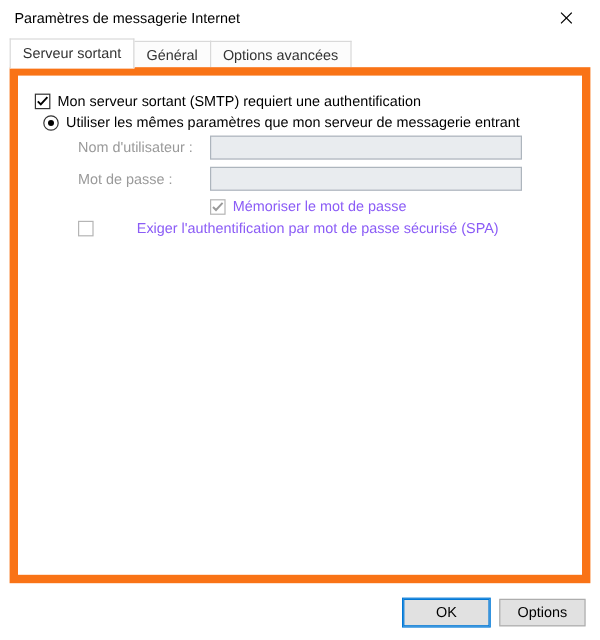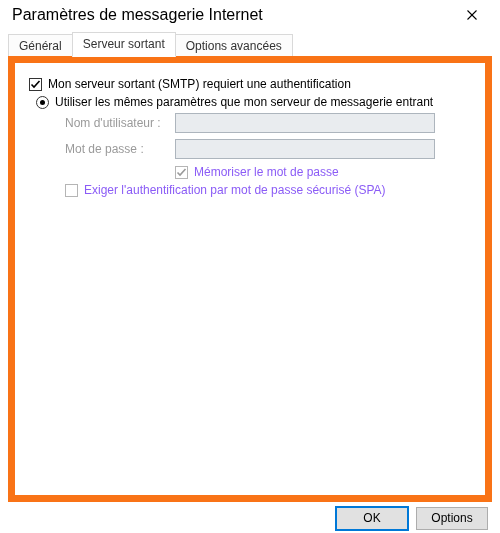--- a/index.html
+++ b/index.html
@@ -1,65 +1,65 @@
 <!DOCTYPE html>
 <html><head>
 <meta charset="utf-8">
 <style>
   * { box-sizing: border-box; font-family: "Segoe UI", Tahoma, sans-serif; font-size: 12px; }
   body { margin: 0; background: #fff; width: 500px; height: 533px; overflow: hidden; color: #000; }
   .dialog { width: 500px; height: 533px; display: flex; flex-direction: column; }
   .titlebar { height: 30px; display: flex; align-items: center; padding: 0 8px 0 12px; }
-  .title-text { flex: 1; font-size: 16px; }
+  .title-text { flex: 1; font-size: 12px; }
   .close-btn { width: 40px; height: 28px; display: flex; align-items: center; justify-content: center; cursor: default; }
   .tabs-row { display: flex; align-items: flex-end; padding: 2px 8px 0 8px; position: relative; }
   .tab { padding: 4px 10px 5px 10px; border: 1px solid #d9d9d9; border-bottom: none; background: #fff; margin-right: -1px; position: relative; cursor: default; color: #333; }
   .tab.inactive { top: 1px; background: #fcfcfc; }
   .tab.active { background: #fff; z-index: 2; border-bottom: 1px solid #fff; }
   .panel-wrap { flex: 1; margin: 0 8px 0 8px; border: 7px solid #f97316; background: #fff; position: relative; top: -1px; z-index: 1; }
   .panel { padding: 14px 14px; }
   .row { display: flex; align-items: center; margin-bottom: 4px; }
   .chk, .rdo { width: 13px; height: 13px; border: 1px solid #333; margin-right: 6px; flex-shrink: 0; display: flex; align-items: center; justify-content: center; background: #fff; }
   .rdo { border-radius: 50%; }
   .rdo .dot { width: 5px; height: 5px; border-radius: 50%; background: #000; }
   .chk.disabled, .rdo.disabled { border-color: #b5b5b5; }
   .indent1 { margin-left: 7px; }
   .indent2 { margin-left: 36px; }
-  .indent2b { margin-left: 36px; }
+  .indent2b { margin-left: 36px; gap: 30px; }
   .lbl-disabled { color: #8b5cf6; }
   .form-row { display: flex; align-items: center; margin-bottom: 6px; }
   .form-label { width: 110px; text-align: left; color: #9a9a9a; padding-right: 10px; }
   .form-input { flex: 1; height: 20px; max-width: 260px; background: #e9ecef; border: 1px solid #adb5bd; }
   .spacer-input { width: 110px; flex-shrink:0; }
-  .buttons { height: 30px; display: flex; justify-content: flex-end; align-items: center; padding: 0 12px; }
+  .buttons { height: 46px; display: flex; justify-content: flex-end; align-items: center; padding: 0 12px; }
   .btn { min-width: 72px; height: 23px; background: #e1e1e1; border: 1px solid #adadad; margin-left: 8px; display: flex; align-items: center; justify-content: center; cursor: default; }
   .btn.default { border: 1px solid #0078d7; outline: 1px solid #0078d7; }
   svg { display:block; }
 </style>
 </head>
 <body>
 
 <div class="dialog">
 
   <div class="titlebar">
     <span class="title-text">Paramètres de messagerie Internet</span>
     <div class="close-btn">
       <svg width="10" height="10" viewBox="0 0 10 10">
         <line x1="0.5" y1="0.5" x2="9.5" y2="9.5" stroke="#000" stroke-width="1.1"></line>
         <line x1="9.5" y1="0.5" x2="0.5" y2="9.5" stroke="#000" stroke-width="1.1"></line>
       </svg>
     </div>
   </div>
 
   <div class="tabs-row">
+    <div class="tab active">
+      <span>Serveur sortant</span>
+    </div>
     <div class="tab inactive">
       <span>Général</span>
-    </div>
-    <div class="tab active">
-      <span>Serveur sortant</span>
     </div>
     <div class="tab inactive">
       <span>Options avancées</span>
     </div>
   </div>
 
   <div class="panel-wrap">
     <div class="panel">
 
       <div class="row">

